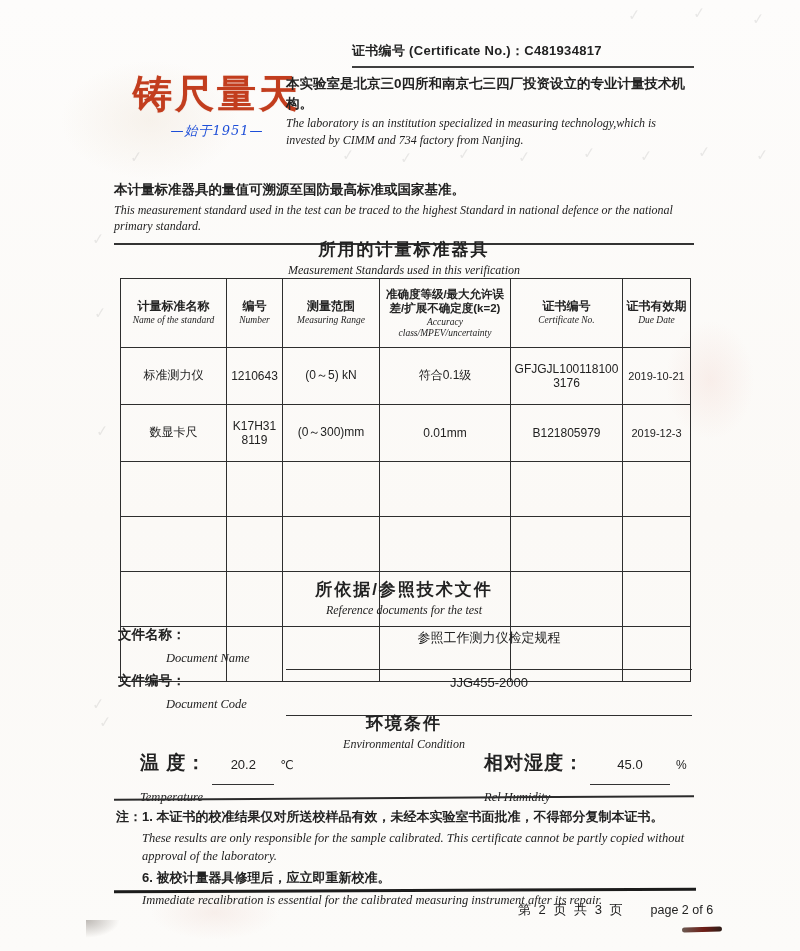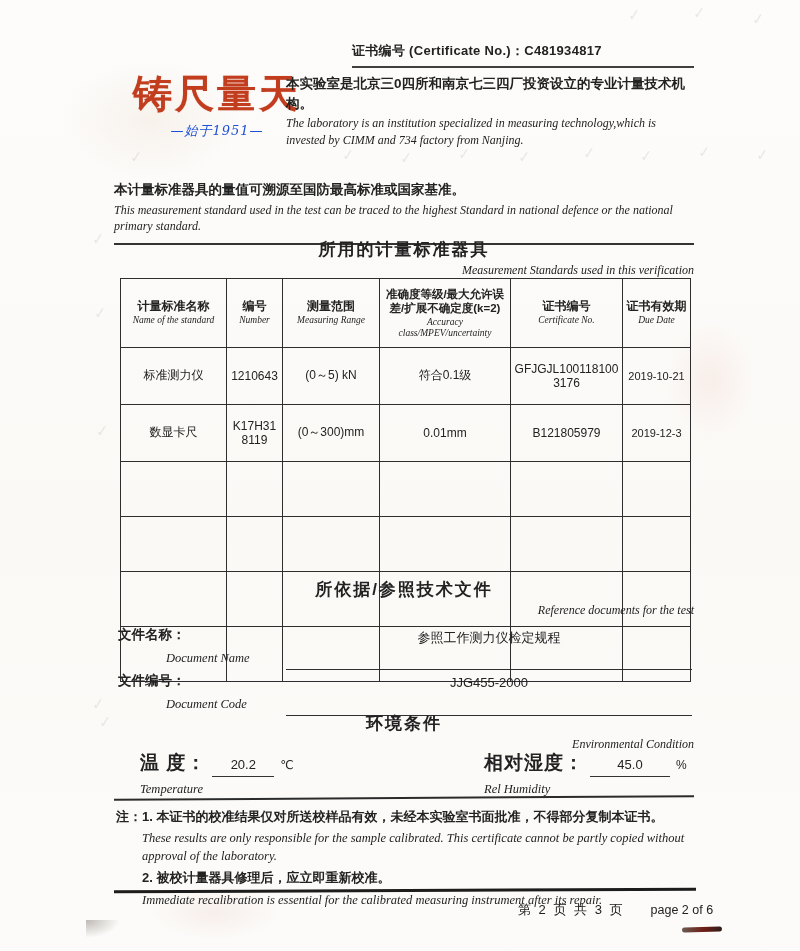--- a/index.html
+++ b/index.html
@@ -25,42 +25,42 @@
   .logo-main{font-family:"DejaVu Serif","Liberation Serif",serif;font-weight:bold;font-size:39px;line-height:1.1;color:#c23d1e;letter-spacing:3px;text-shadow:0 0 1px rgba(194,61,30,.4);}
   .logo-sub{margin-top:7px;font-size:13px;color:#1d4ed8;font-style:italic;letter-spacing:1px;font-family:"DejaVu Serif","Liberation Serif",serif;}
   .intro{top:74px;left:286px;width:410px;}
   .zh-bold{font-size:13.5px;font-weight:bold;line-height:1.45;}
   .en-italic{font-family:"Liberation Serif","DejaVu Serif",serif;font-style:italic;font-size:12px;line-height:1.4;margin-top:2px;}
   
   .trace{top:180px;left:114px;width:580px;border-bottom:2px solid #333;padding-bottom:8px;}
   
   .sec-title{left:114px;width:580px;text-align:center;}
   .sec-zh{font-size:17px;font-weight:bold;letter-spacing:2px;}
-  .sec-en{font-family:"Liberation Serif","DejaVu Serif",serif;font-style:italic;font-size:12px;margin-top:2px;text-align:right;}
+  .sec-en{font-family:"Liberation Serif","DejaVu Serif",serif;font-style:italic;font-size:12px;margin-top:2px;}
   
   table.std{top:278px;left:120px;width:570px;border-collapse:collapse;table-layout:fixed;position:absolute;z-index:2;}
   table.std th,table.std td{border:1.6px solid #2e2e2e;text-align:center;vertical-align:middle;padding:8px 3px;word-break:break-all;}
   table.std th{font-size:12px;font-weight:bold;height:40px;line-height:1.25;}
   table.std th .th-en{display:block;font-family:"Liberation Serif","DejaVu Serif",serif;font-style:italic;font-weight:normal;font-size:9.5px;line-height:1.15;margin-top:1px;word-break:normal;}
   table.std th.acc{font-size:11.5px;}
   table.std td{font-size:12px;height:40px;}
   table.std tr.empty td{height:38px;}
   table.std td.date{font-size:11px;word-break:normal;}
   
   .docrow{left:118px;width:574px;display:flex;align-items:stretch;}
   .doclabel{width:168px;}
   .doclabel-zh{font-size:13.5px;font-weight:bold;}
   .doclabel-en{font-family:"Liberation Serif","DejaVu Serif",serif;font-style:italic;font-size:12.5px;margin-top:7px;margin-left:48px;}
   .docvalue{flex:1;border-bottom:1.6px solid #2f2f2f;text-align:center;font-size:13px;padding-top:3px;min-height:40px;}
   
   .envrow{top:750px;left:114px;width:580px;height:48px;}
   .env-left{position:absolute;left:26px;top:0;}
   .env-right{position:absolute;left:370px;top:0;}
   .env-label{font-size:19px;font-weight:bold;letter-spacing:1px;}
-  .env-val{display:inline-block;border-bottom:1.6px solid #333;text-align:center;font-size:13px;padding-bottom:4px;margin:0 6px;}
+  .env-val{display:inline-block;border-bottom:1.6px solid #333;text-align:center;font-size:13px;padding-bottom:12px;margin:0 6px;}
   .env-val.t{width:62px;}
   .env-val.h{width:80px;}
   .env-unit{font-size:12px;}
   .env-en{font-family:"Liberation Serif","DejaVu Serif",serif;font-style:italic;font-size:12.5px;margin-top:5px;}
   .env-rule{top:797px;left:114px;width:580px;border-top:2px solid #2b2b2b;transform:rotate(-0.35deg);}
   
   .notes{top:808px;left:116px;width:578px;}
   .note-zh{font-size:13px;font-weight:bold;line-height:1.4;}
   .note-ind{margin-left:26px;}
   .note-en{margin-left:26px;font-family:"Liberation Serif","DejaVu Serif",serif;font-style:italic;font-size:12.5px;line-height:1.45;margin-top:3px;}
@@ -223,21 +223,21 @@
     <div class="env-en">Rel Humidity</div>
   </div>
 </div>
 <div class="abs env-rule z2"></div>
 
 <div class="abs notes z2">
   <div class="note-zh">
     <span>注：</span><span>1. 本证书的校准结果仅对所送校样品有效，未经本实验室书面批准，不得部分复制本证书。</span>
   </div>
   <div class="note-en">These results are only responsible for the sample calibrated. This certificate cannot be partly copied without approval of the laboratory.</div>
-  <div class="note-zh note-ind" style="margin-top:4px;">2. 被校计量器具修理后，应立即重新校准。</div>
+  <div class="note-zh note-ind" style="margin-top:4px;">6. 被校计量器具修理后，应立即重新校准。</div>
   <div class="note-en">Immediate recalibration is essential for the calibrated measuring instrument after its repair.</div>
 </div>
 <div class="abs bottom-rule z2"></div>
 
 <div class="abs footer z2">
   <span class="footer-zh">第 2 页 共 3 页</span>
   <span class="footer-en">page 2 of 6</span>
 </div>
 
 </body></html>

